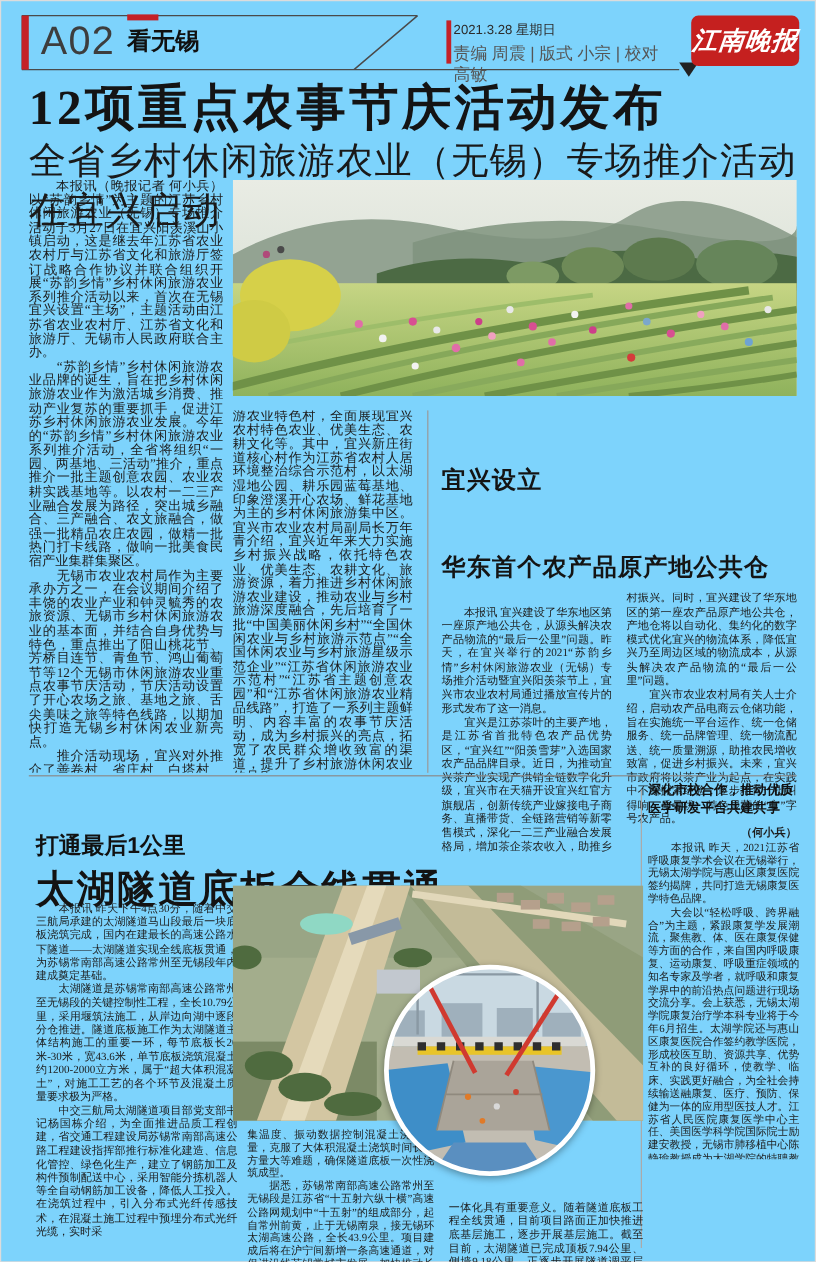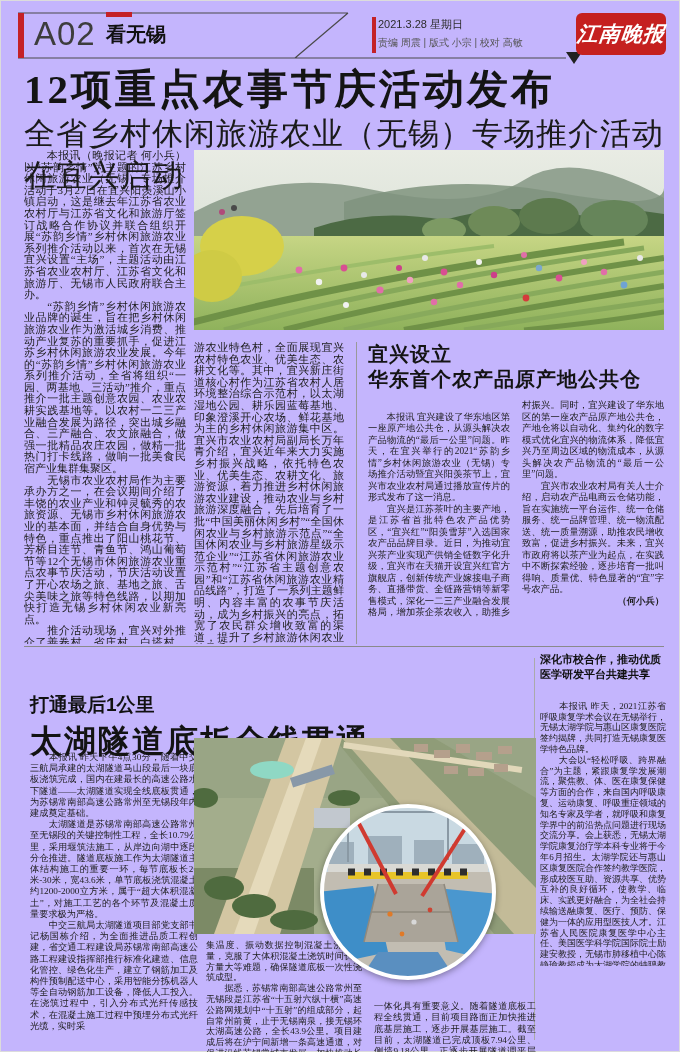--- a/index.html
+++ b/index.html
@@ -1,32 +1,32 @@
 <!DOCTYPE html>
 <html><head>
 <meta charset="utf-8">
 <style>
   html,body{margin:0;padding:0;background:#e9e9e9;}
-  .page{position:relative;width:680px;height:1052px;background:#c4b5fd;
+  .page{position:relative;width:680px;height:1052px;background:#7dd3fc;
         font-family:"Liberation Serif",serif;color:#1b1b1b;overflow:hidden;
         box-shadow:inset 0 0 0 1px #dcdcdc;}
   
   .hdr{position:absolute;left:18px;top:12px;width:648px;height:50px;}
   .hdr-lines{position:absolute;left:0;top:0;}
   .redbar{position:absolute;left:0;top:1px;width:6px;height:45px;background:#c42127;}
   .edition{position:absolute;left:16px;top:3px;font-family:"Liberation Sans",sans-serif;
            font-size:33px;font-weight:400;color:#3d3d3d;letter-spacing:1px;}
   .section-tick{position:absolute;left:88px;top:0;width:26px;height:5px;background:#c42127;}
   .section{position:absolute;left:88px;top:9px;font-family:"Liberation Sans",sans-serif;
            font-size:20px;font-weight:700;color:#111;}
   .datetick{position:absolute;left:354px;top:5px;width:4px;height:36px;background:#c42127;}
   .dateblock{position:absolute;left:360px;top:5px;width:188px;text-align:left;
              font-family:"Liberation Sans",sans-serif;}
   .dateblock .d1{font-size:11px;color:#2c2c2c;}
-  .dateblock .d2{font-size:10px;color:#555;margin-top:4px;}
+  .dateblock .d2{font-size:14px;color:#555;margin-top:4px;}
   .fold{position:absolute;left:548px;top:40px;width:0;height:0;
         border-left:8px solid transparent;border-right:8px solid transparent;
         border-top:12px solid #222;}
   .masthead{position:absolute;left:558px;top:1px;width:90px;height:42px;background:#c5201f;
             border-radius:6px;display:flex;align-items:center;justify-content:center;}
   .masthead span{color:#fff;font-size:21px;font-weight:700;font-style:italic;
                  font-family:"Liberation Serif",serif;transform:skewX(-6deg);letter-spacing:1px;}
   
   .h1{position:absolute;left:24px;top:62px;width:640px;font-size:41px;font-weight:900;
       color:#141414;letter-spacing:3px;font-family:"Liberation Serif",serif;}
@@ -37,21 +37,21 @@
             overflow:hidden;color:#1c1c1c;}
   .byline{float:right;font-weight:700;}
   
   .lead{position:absolute;left:24px;top:150px;width:640px;height:494px;}
   .lead-col1{position:absolute;left:0;top:0;width:162px;height:494px;}
   .lead-photo{position:absolute;left:170px;top:0;width:470px;height:180px;}
   .lead-col2{position:absolute;left:170px;top:192px;width:150px;height:302px;}
   .boxart{position:absolute;left:332px;top:192px;width:308px;height:302px;
           border-left:1px solid #999;padding-left:11px;box-sizing:border-box;}
   .boxart .btitle{font-size:20px;font-weight:900;line-height:25px;color:#141414;
-                  font-family:"Liberation Serif",serif;letter-spacing:1px;}
+                  font-family:"Liberation Serif",serif;letter-spacing:1px;margin-top:47px;}
   .boxart .bbody{margin-top:8px;height:240px;column-count:2;column-gap:12px;
                  font-size:9.3px;line-height:11.5px;}
   
   .hrule{position:absolute;left:24px;top:646px;width:640px;height:0;border-top:1px solid #8a8a8a;}
   .vrule{position:absolute;left:534px;top:658px;width:0;height:382px;border-left:1px solid #aaa;}
   
   .tunnel{position:absolute;left:30px;top:652px;width:506px;height:392px;margin-top:40px;}
   .t-kicker{font-family:"Liberation Sans",sans-serif;font-size:19px;font-weight:600;color:#111;}
   .t-head{font-size:32px;font-weight:900;letter-spacing:2px;color:#131313;margin-top:2px;
           font-family:"Liberation Serif",serif;}

